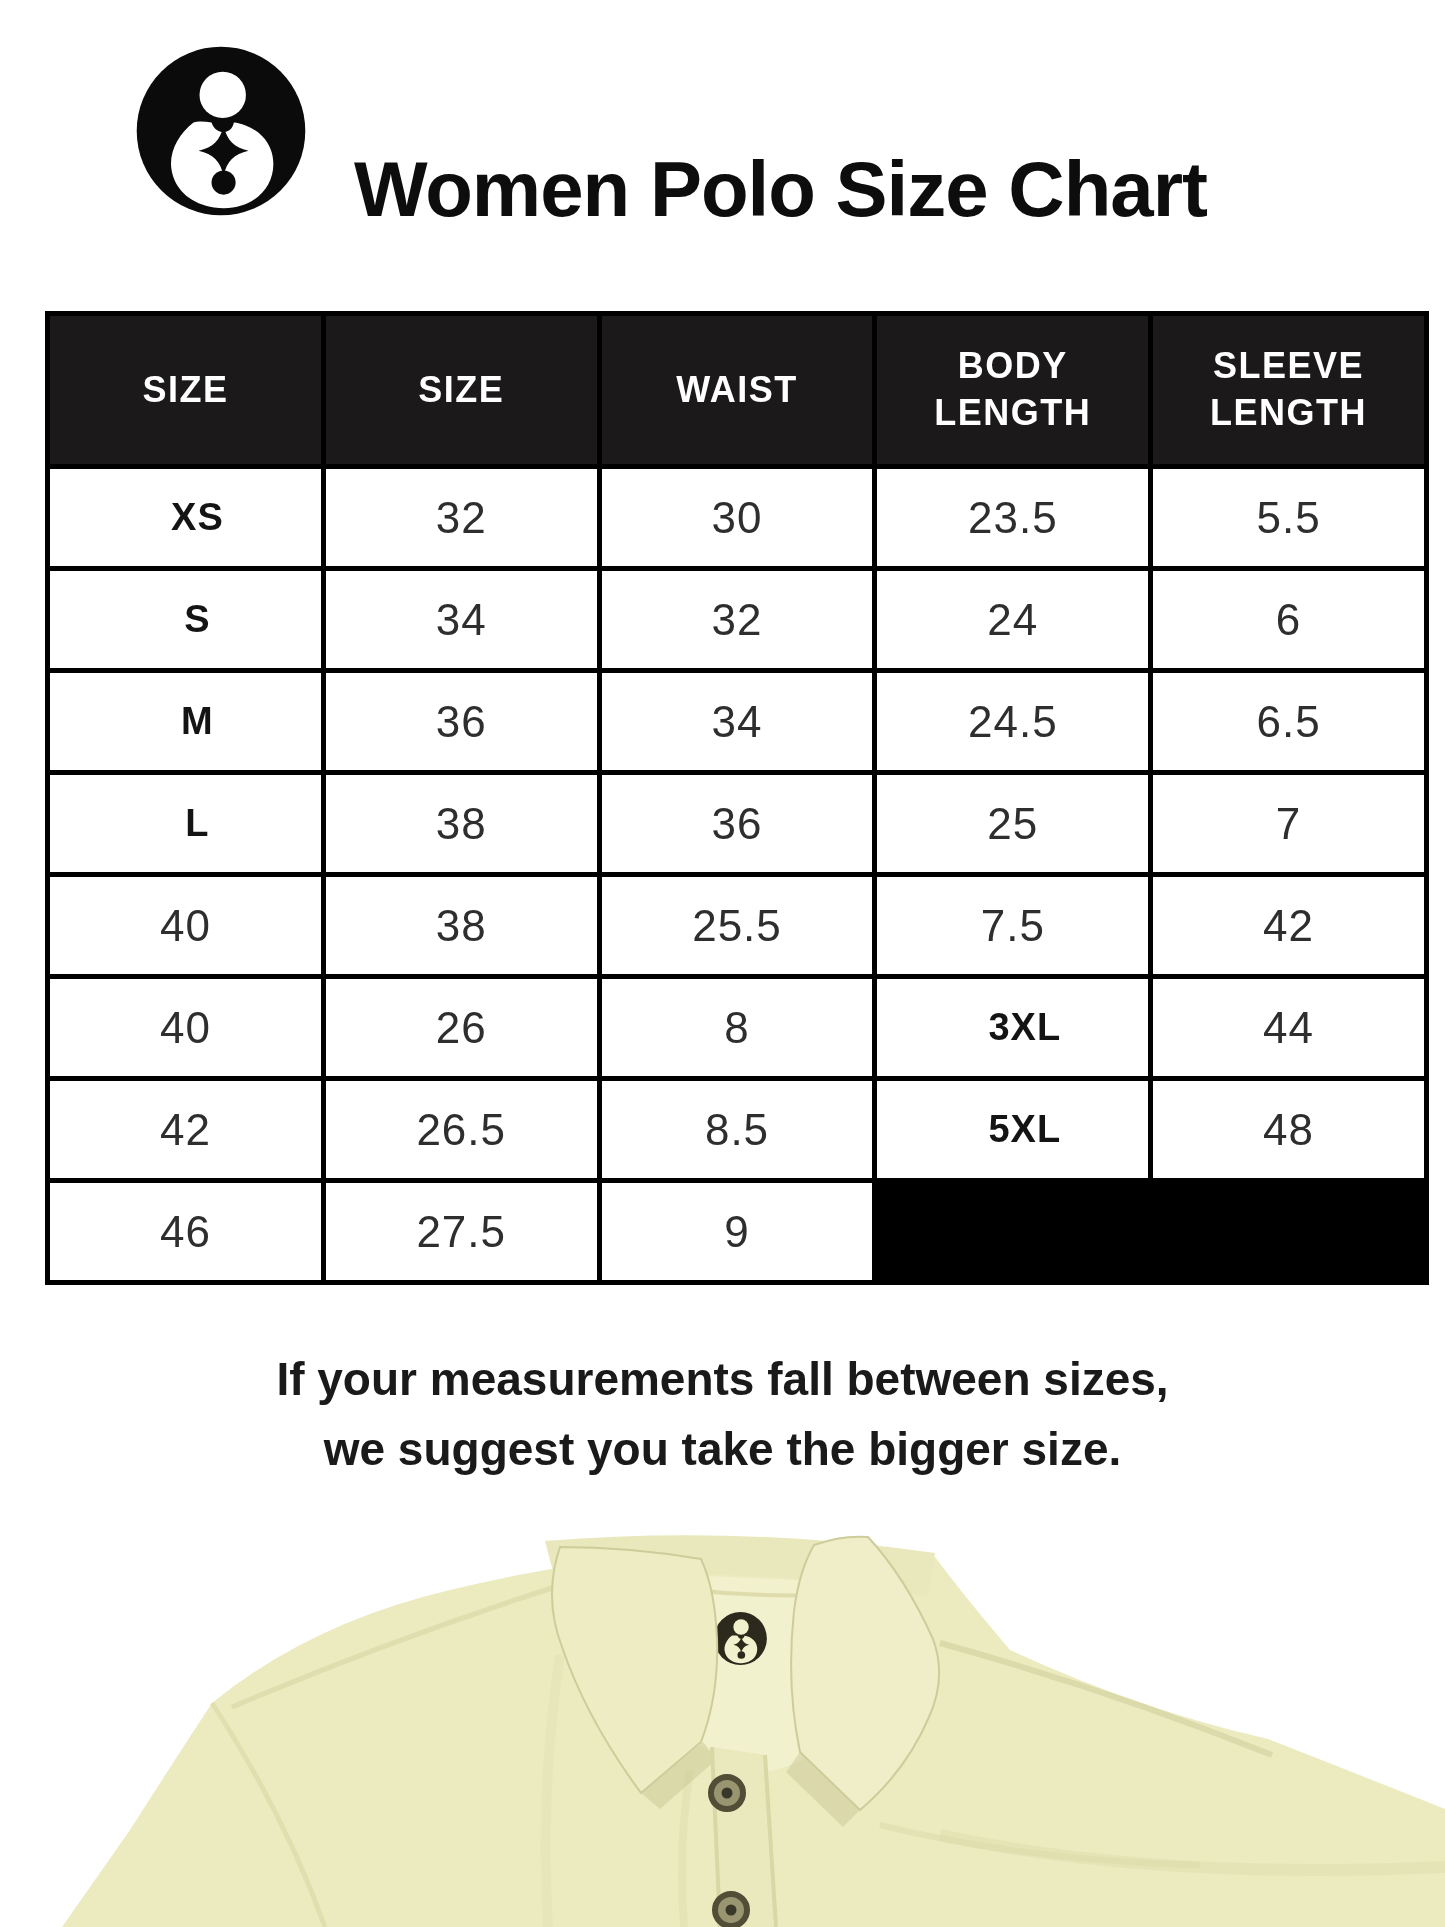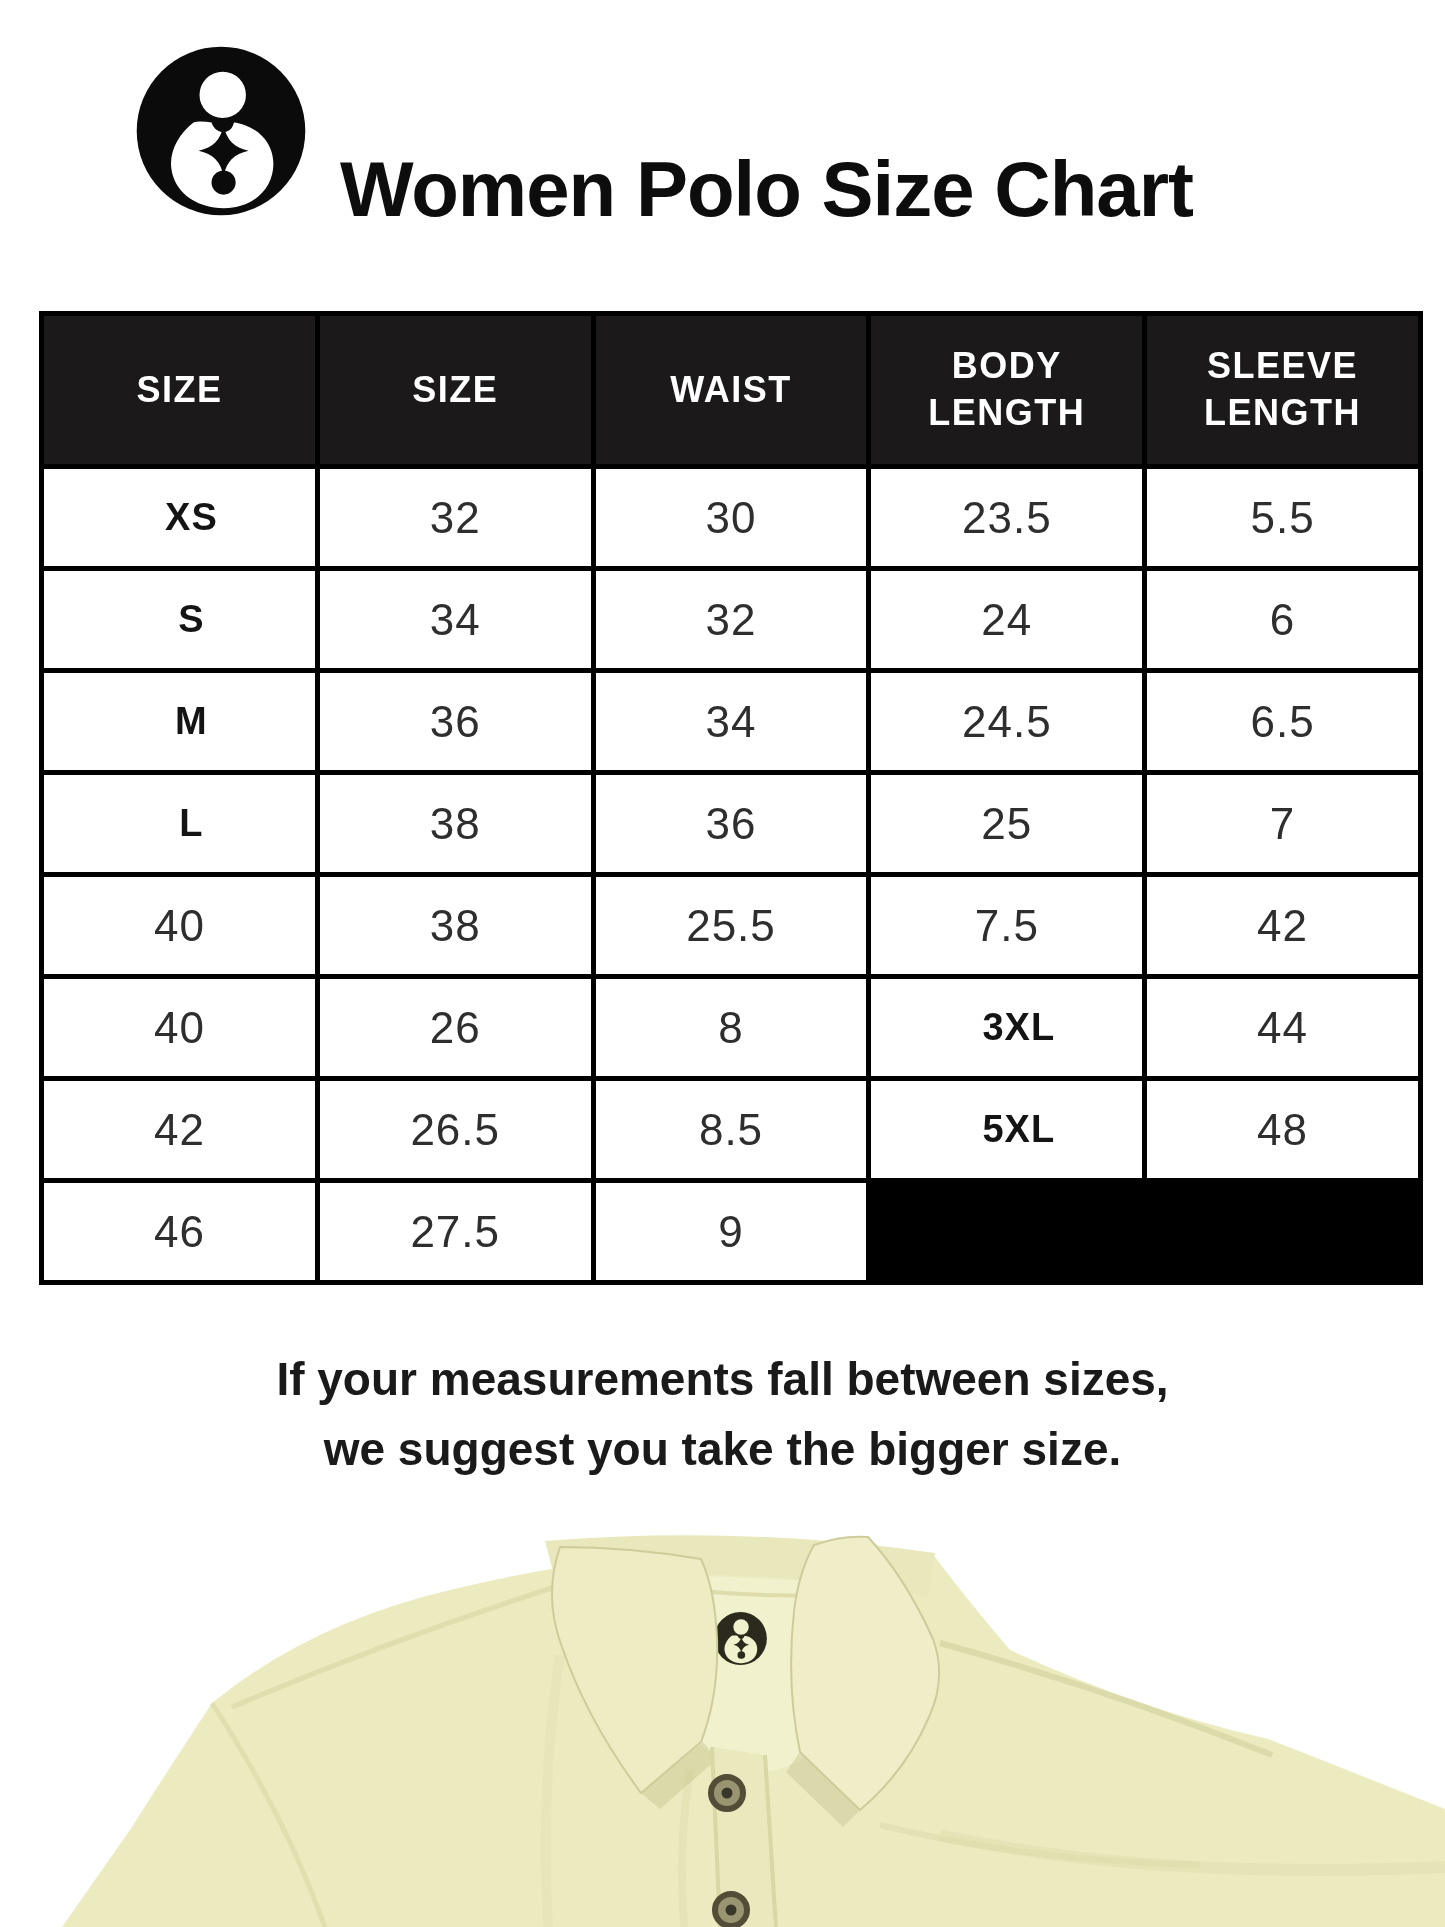--- a/index.html
+++ b/index.html
@@ -8,27 +8,27 @@
     width:1445px;height:1927px;
     background:#ffffff;
     overflow:hidden;
     font-family:"Liberation Sans", sans-serif;
   }
   
   .logo{
     position:absolute;left:135px;top:45px;width:172px;height:172px;
   }
   .title{
-    position:absolute;left:340px;top:98px;
+    position:absolute;left:354px;top:98px;
     font-size:78px;font-weight:800;color:#0d0d0d;
     letter-spacing:-1px;white-space:nowrap;line-height:1;
   }
   
   .size-table{
-    position:absolute;left:39px;top:311px;width:1384px;height:974px;
+    position:absolute;left:45px;top:311px;width:1384px;height:974px;
     box-sizing:border-box;background:#000000;
     display:grid;grid-template-columns:repeat(5,1fr);
     grid-template-rows:148px repeat(8,1fr);
     gap:5px;padding:5px;
   }
   .th{
     background:#1b1919;color:#ffffff;
     display:flex;align-items:center;justify-content:center;
     text-align:center;font-weight:700;font-size:36px;
     letter-spacing:1.5px;white-space:pre-line;line-height:1.3;

